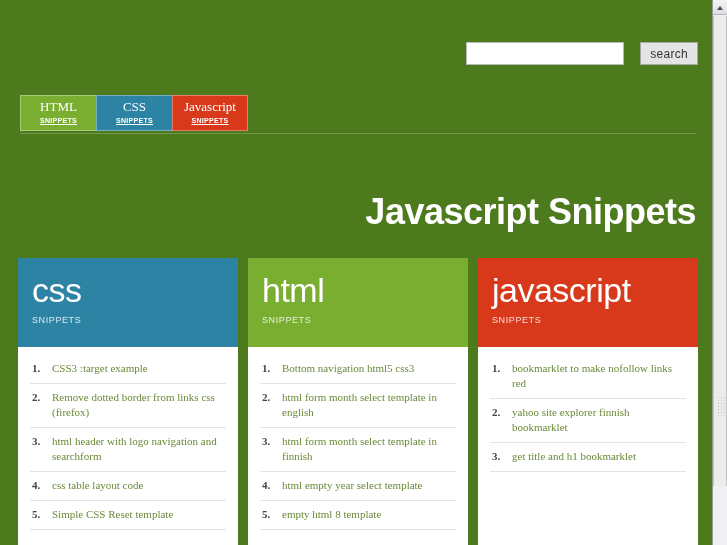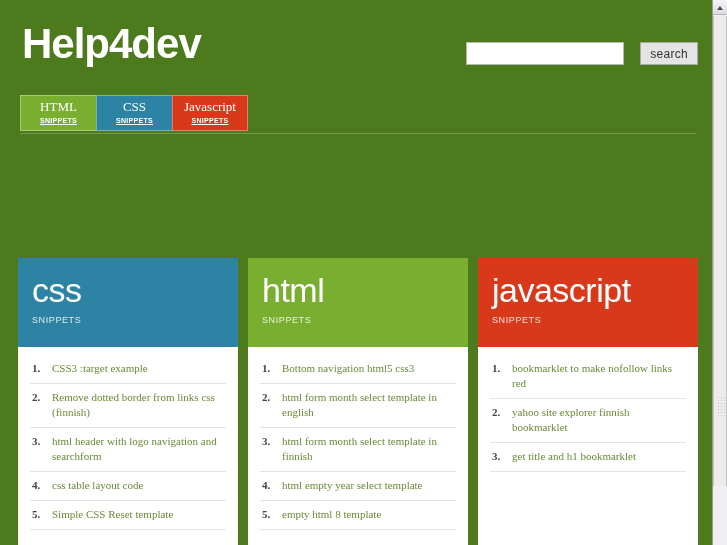--- a/index.html
+++ b/index.html
@@ -246,21 +246,20 @@
     text-decoration: none;
   }
 </style>
 </head>
 <body>
 
 <div class="viewport">
 
   <div class="header">
 
-    <div class="logo">Help4dev</div>
 
     <div class="searchform">
       <input class="search-input" type="text" placeholder="" style="">
       <button class="search-button">search</button>
     </div>
 
     <div class="nav">
       <a class="tab tab-html">
         <span class="tab-title">HTML</span>
         <span class="tab-sub">SNIPPETS</span>
@@ -273,32 +272,33 @@
         <span class="tab-title">Javascript</span>
         <span class="tab-sub">SNIPPETS</span>
       </a>
     </div>
 
     <div class="header-rule"></div>
   </div>
 
   <h1 class="page-title">
     <br>
+    <span>Javascript Snippets</span>
   </h1>
 
   <div class="cards">
 
     <div class="card">
       <div class="card-head blue">
         <div class="card-title">css</div>
         <div class="card-sub">SNIPPETS</div>
       </div>
       <ol class="card-list">
         <li><span class="snip-link">CSS3 :target example</span></li>
-        <li><span class="snip-link">Remove dotted border from links css (finnish)</span></li>
+        <li><span class="snip-link">Remove dotted border from links css (firefox)</span></li>
         <li><span class="snip-link">html header with logo navigation and searchform</span></li>
         <li><span class="snip-link">css table layout code</span></li>
         <li><span class="snip-link">Simple CSS Reset template</span></li>
       </ol>
     </div>
 
     <div class="card">
       <div class="card-head green">
         <div class="card-title">html</div>
         <div class="card-sub">SNIPPETS</div>

